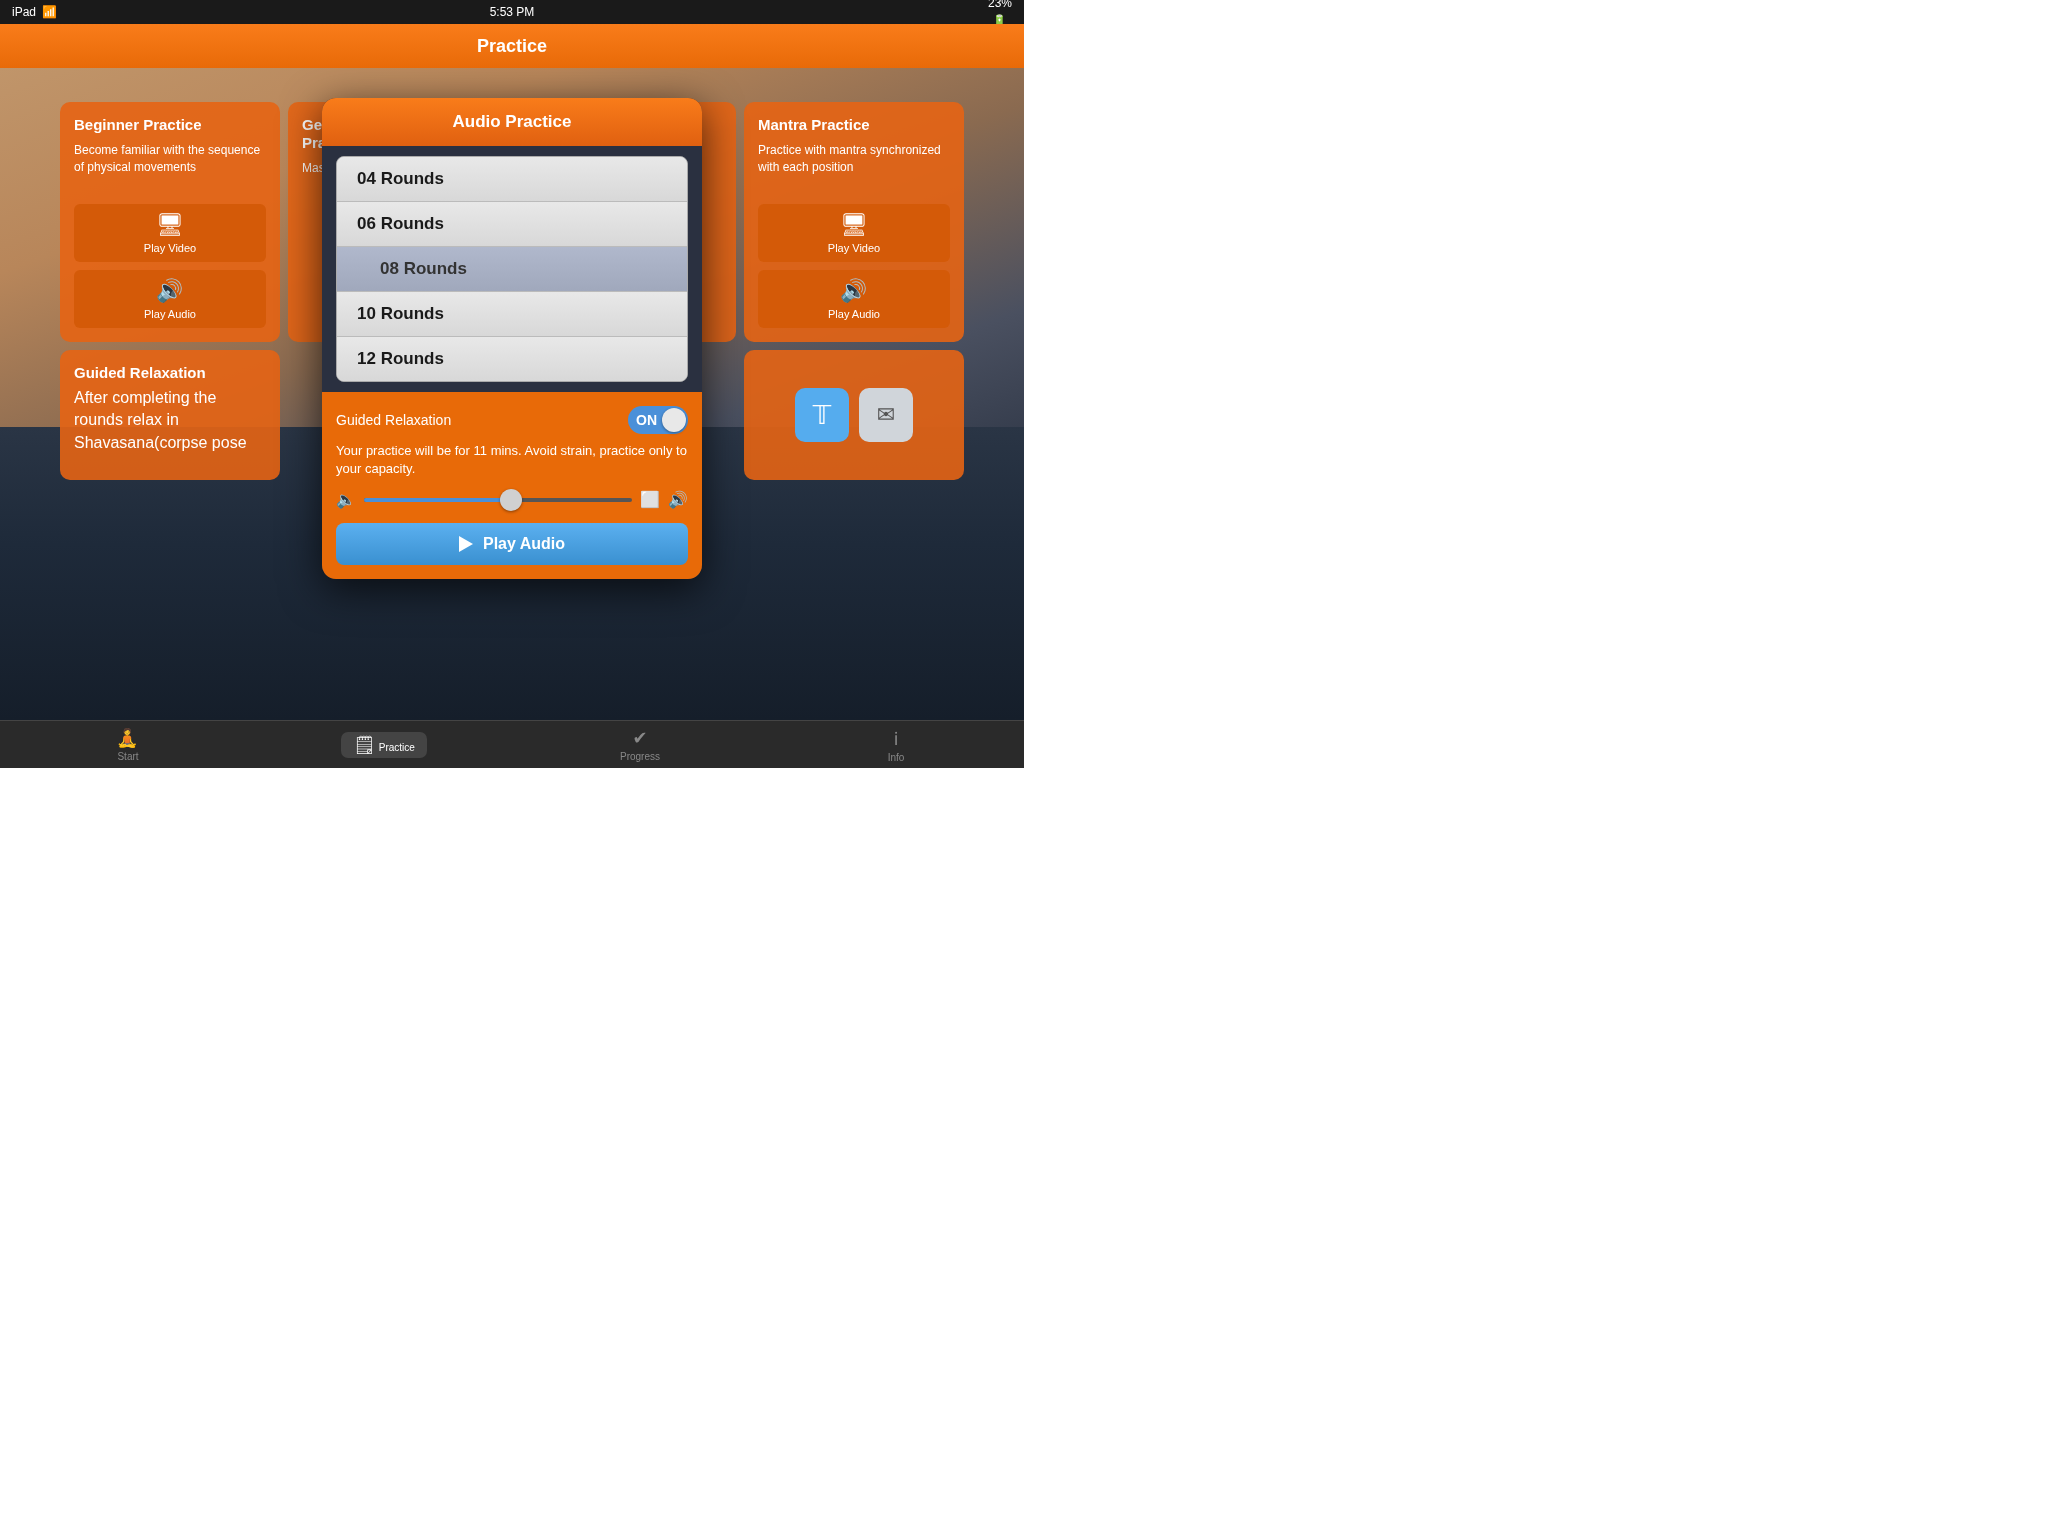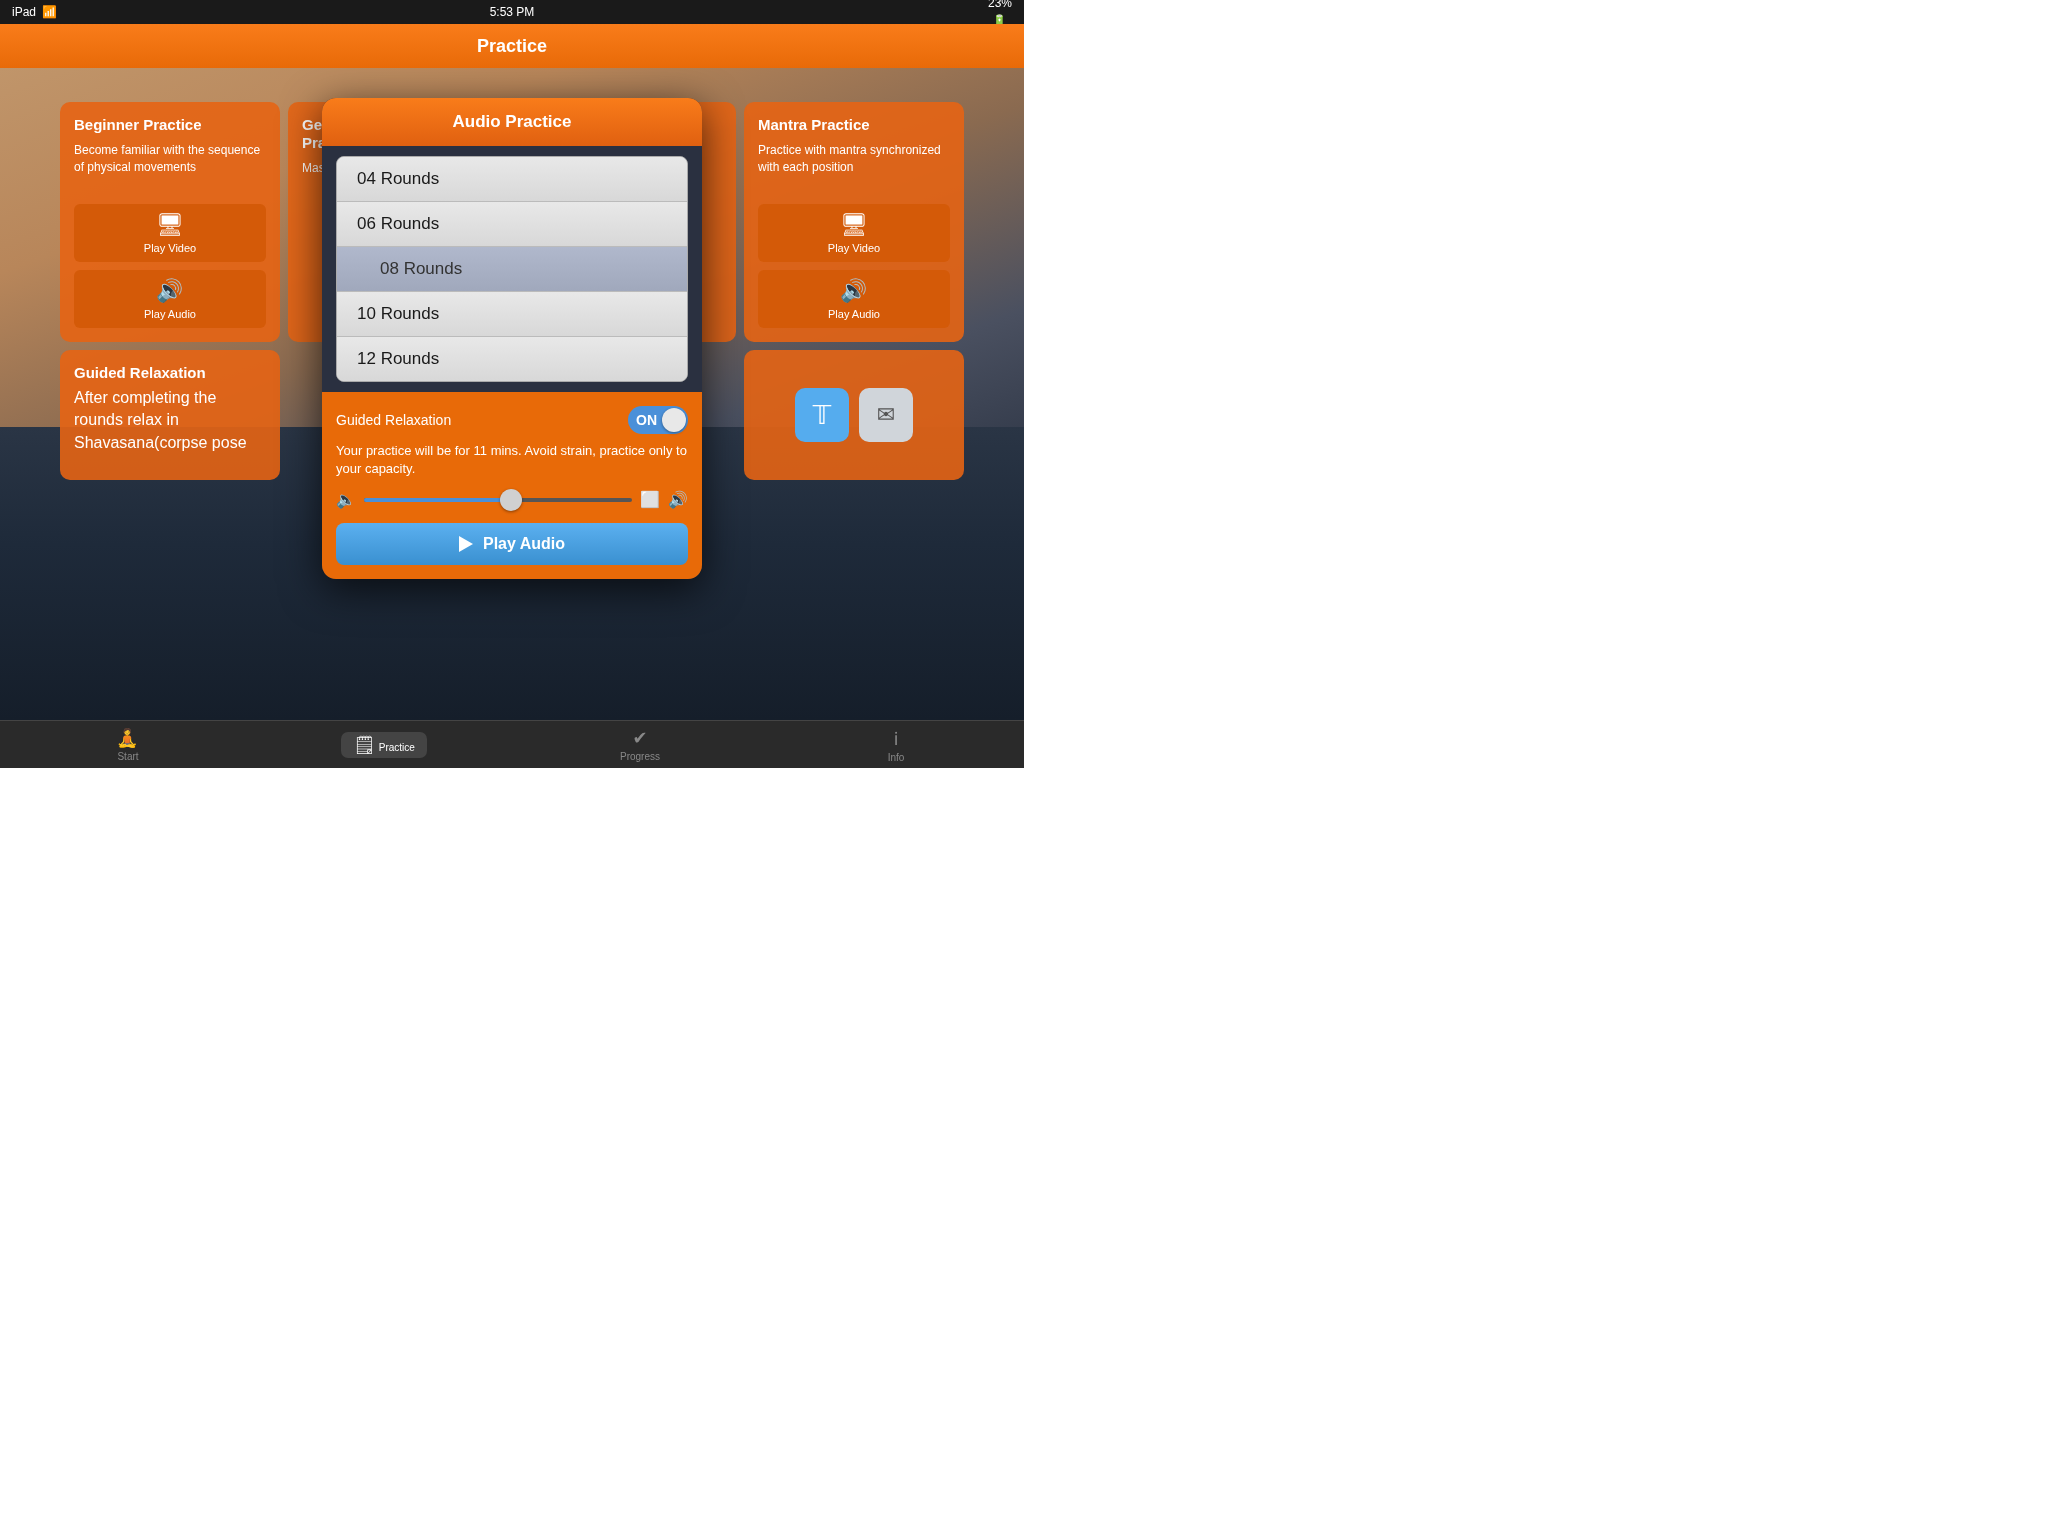--- a/index.html
+++ b/index.html
@@ -257,21 +257,21 @@
       background: #ddd;
       margin: 10px 14px;
       border-radius: 8px;
       overflow: hidden;
       border: 1px solid #aaa;
     }
 
     .round-item {
       padding: 12px 20px;
       font-size: 17px;
-      font-weight: 400;
+      font-weight: 700;
       color: #1a1a1a;
       border-bottom: 1px solid #bbb;
       cursor: pointer;
       background: linear-gradient(to bottom, #e8e8e8, #d8d8d8);
     }
     .round-item:last-child { border-bottom: none; }
     .round-item.selected {
       background: linear-gradient(to bottom, #b0b8cc, #a0a8bc);
       color: #333;
       padding-left: 43px;

